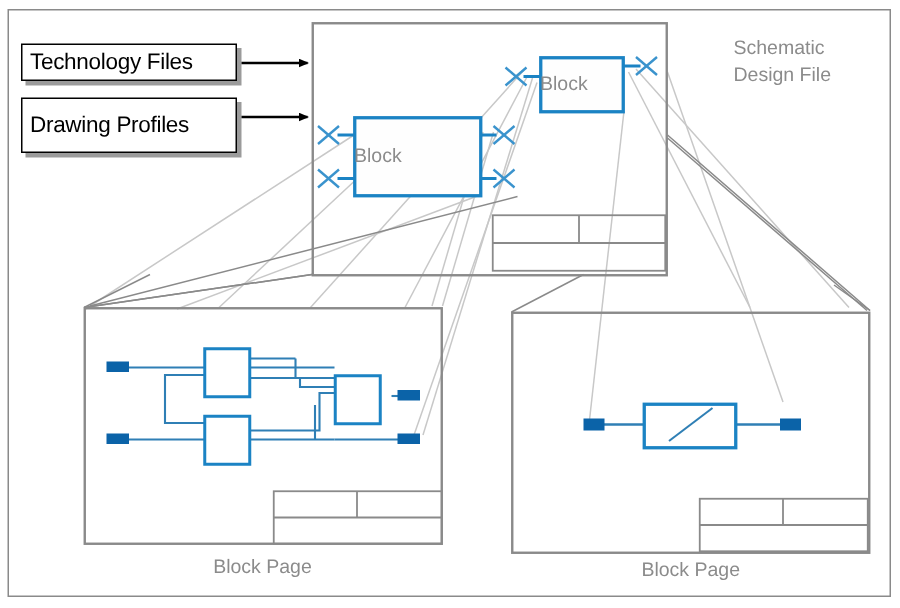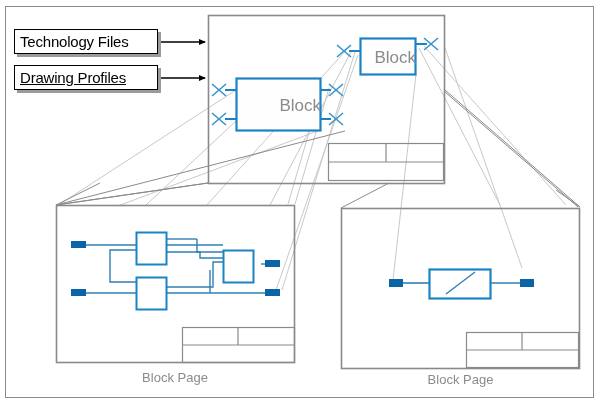--- a/index.html
+++ b/index.html
@@ -52,22 +52,21 @@
   #callout-tech {
     left: 14px;
     top: 29px;
     width: 144px;
     height: 25px;
   }
   #callout-draw {
     left: 14px;
     top: 65px;
     width: 144px;
-    height: 25px;
-    text-decoration: underline;
+    height: 37px;
   }
   
   .soft-label {
     position: absolute;
     color: #8b8b8b;
     font-size: 13px;
     white-space: nowrap;
   }
   #schematic-title {
     left: 489px;
@@ -90,22 +89,22 @@
   }
   #caption-right {
     left: 341px;
     top: 372px;
     width: 239px;
   }
   
   .block-label {
     position: absolute;
     color: #8b8b8b;
-    font-size: 17px;
-    text-align: right;
+    font-size: 13px;
+    text-align: left;
     white-space: nowrap;
   }
   #block-label-main {
     left: 236px;
     top: 96px;
     width: 85px;
   }
   #block-label-top {
     left: 360px;
     top: 48px;
@@ -214,20 +213,24 @@
       <line x1="415" y1="44" x2="427" y2="44" stroke="#1b83c4" stroke-width="2"></line>
       <g stroke="#3a93cd" stroke-width="1.6">
         <line x1="337" y1="45" x2="351" y2="57"></line>
         <line x1="351" y1="45" x2="337" y2="57"></line>
         <line x1="424" y1="38" x2="438" y2="50"></line>
         <line x1="438" y1="38" x2="424" y2="50"></line>
       </g>
     </g>
   </svg>
 
+  <div class="soft-label" id="schematic-title">
+    <div>Schematic</div>
+    <div>Design File</div>
+  </div>
 
   <div class="block-label" id="block-label-main">Block</div>
   <div class="block-label" id="block-label-top">Block</div>
 
   <svg class="layer">
     <rect x="56.5" y="205.5" width="238" height="157" fill="none" stroke="#8a8a8a" stroke-width="1.6"></rect>
     <g stroke="#8a8a8a" stroke-width="1.2" fill="none">
       <rect x="182.5" y="327.5" width="112" height="35"></rect>
       <line x1="182.5" y1="345" x2="294.5" y2="345"></line>
       <line x1="238" y1="327.5" x2="238" y2="345"></line>

